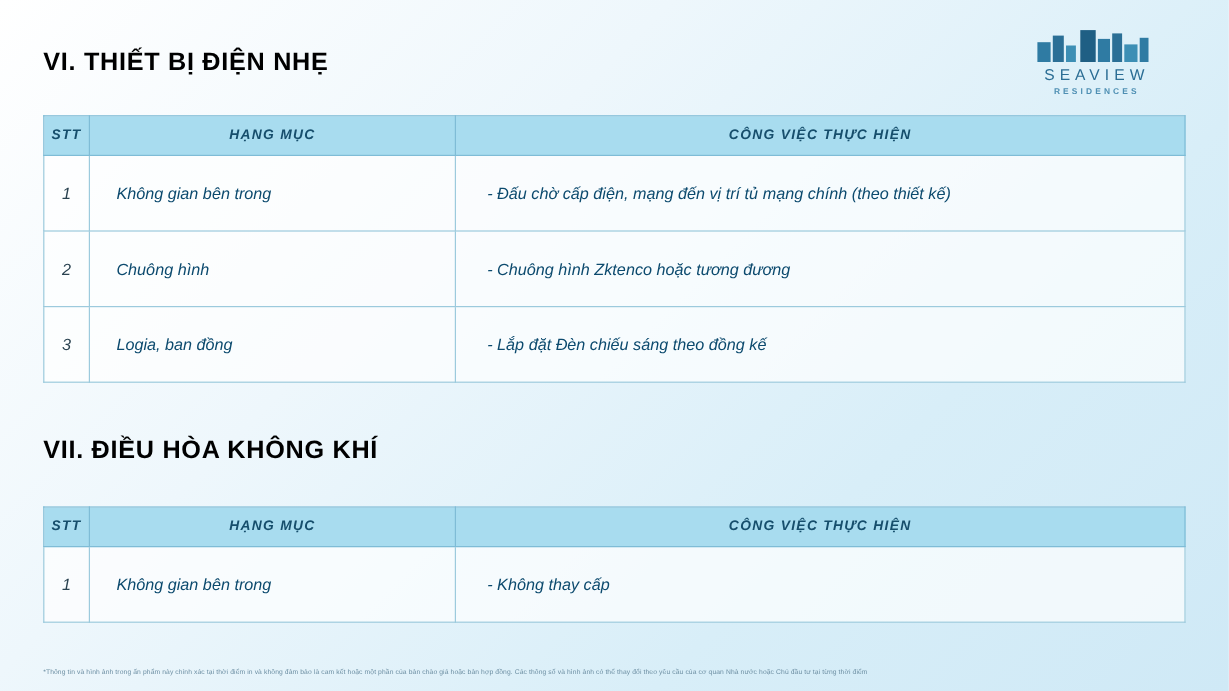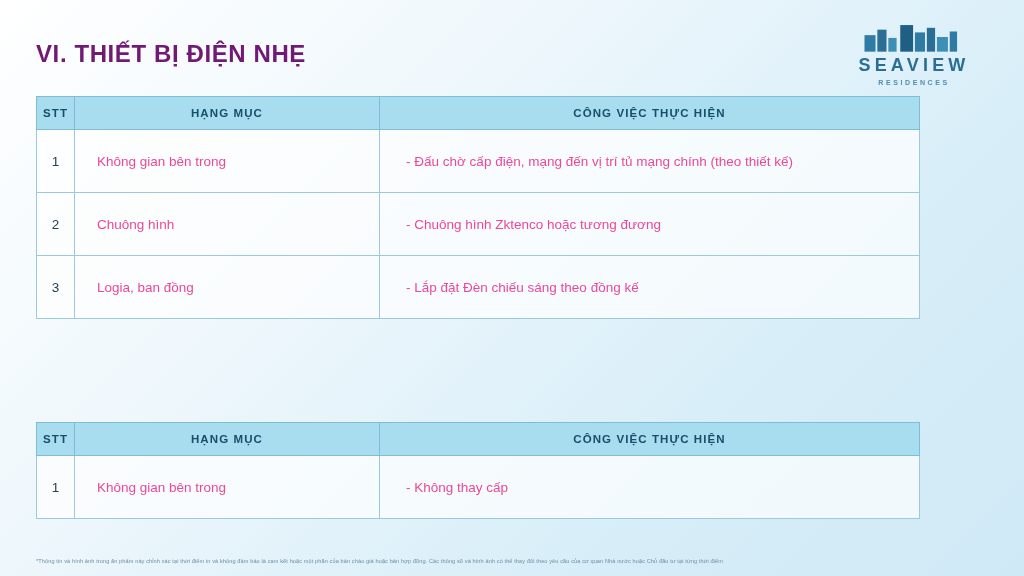--- a/index.html
+++ b/index.html
@@ -30,73 +30,74 @@
     width: 160px;
     text-align: center;
     color: #2e6f96;
   }
   .logo-mark {
     display: block;
     margin: 0 auto 4px auto;
     height: 30px;
   }
   .logo-name {
-    font-size: 18px;
+    font-size: 13px;
     letter-spacing: 4.2px;
-    font-weight: 700;
+    font-weight: 400;
     color: #2b6d94;
     line-height: 1.1;
   }
   .logo-sub {
     font-size: 7px;
     letter-spacing: 2.6px;
     font-weight: 700;
     color: #4e8fb3;
     margin-top: 3px;
   }
 
   
   .section-title {
     position: absolute;
     left: 36px;
-    font-size: 24px;
+    font-size: 21px;
     font-weight: 700;
-    color: #701a75;
+    color: #000000;
     letter-spacing: 0.6px;
     white-space: nowrap;
   }
   #title-1 { top: 40px; }
   #title-2 { top: 364px; }
 
   
   .tbl {
     position: absolute;
     left: 36px;
-    width: 884px;
+    width: 952px;
     border-collapse: collapse;
     table-layout: fixed;
     background: rgba(255,255,255,0.55);
+    font-style: italic;
   }
   #table-1 { top: 96px; }
   #table-2 { top: 422px; }
 
   .tbl th {
     background: #a8dcef;
     color: #164e6c;
     font-size: 11.5px;
     font-weight: 700;
     letter-spacing: 1.1px;
     padding: 10px 6px;
     border: 1px solid #7fbcd6;
     text-transform: uppercase;
   }
   .tbl td {
     border: 1px solid #9ccadd;
     font-size: 13.5px;
-    color: #ec4899;
+    color: #0c4a6e;
     padding: 14px 12px;
     background: rgba(255,255,255,0.35);
   }
   .col-stt { width: 38px; text-align: center; }
   .col-item { width: 305px; }
   .col-work { width: auto; }
 
   .tbl td.cell-stt {
     text-align: center;
     font-size: 13.5px;
@@ -167,20 +168,21 @@
         <td class="cell-work">- Chuông hình Zktenco hoặc tương đương</td>
       </tr>
       <tr class="row-h-1">
         <td class="cell-stt">3</td>
         <td class="cell-item">Logia, ban đồng</td>
         <td class="cell-work">- Lắp đặt Đèn chiếu sáng theo đồng kế</td>
       </tr>
     </tbody>
   </table>
 
+  <div class="section-title" id="title-2">VII. ĐIỀU HÒA KHÔNG KHÍ</div>
 
   <table class="tbl" id="table-2">
     <colgroup>
       <col class="col-stt">
         <col class="col-item">
         <col class="col-work">
     </colgroup>
     <thead>
       <tr>
         <th>STT</th>

